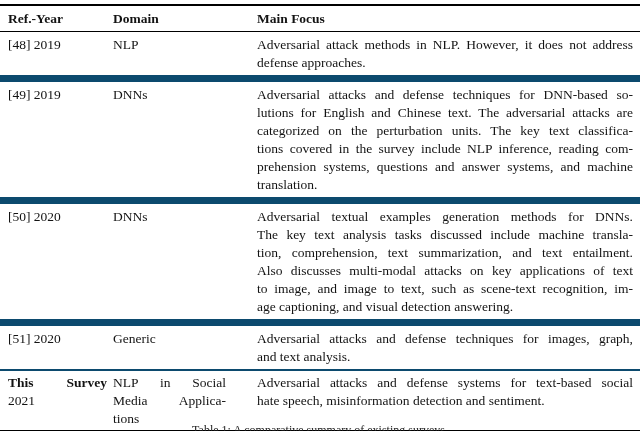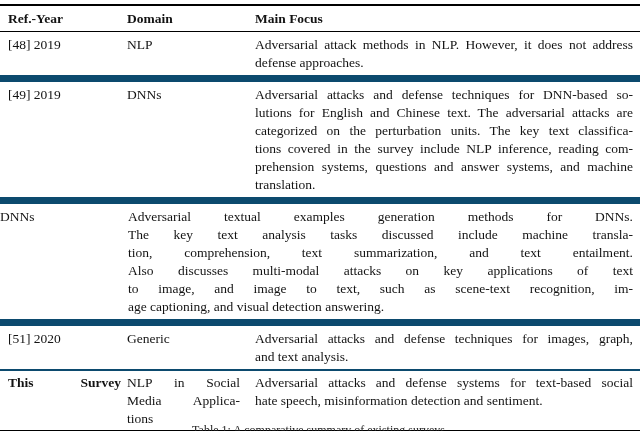--- a/index.html
+++ b/index.html
@@ -28,23 +28,23 @@
   }
   .trow {
     display: flex;
     border-bottom: 7px solid #0c4a6e;
     padding: 4px 0 3px 0;
     line-height: 18px;
   }
   .trow.pre-last { border-bottom-width: 2px; }
   .trow:last-child { border-bottom: none; padding: 3px 0 2px 0; border-radius: 22px; }
   .cell { box-sizing: border-box; }
-  .c1 { width: 127px; padding-left: 8px; padding-right: 6px; }
+  .c1 { width: 113px; padding-left: 8px; padding-right: 6px; }
   .c2 { width: 128px; padding-right: 15px; }
-  .c3 { flex: 1; padding-right: 7px; }
+  .c3 { flex: 1; padding-right: 7px; margin-left: 16px; }
   .line { text-align: left; }
   .line.j { text-align: justify; text-align-last: justify; }
   .line.b { font-weight: bold; }
   .caption {
     position: absolute;
     top: 423px; left: 0; right: 0;
     text-align: center;
     font-size: 12px;
     line-height: 14px;
     color: #222;
@@ -82,20 +82,23 @@
         <div class="cell c3">
           <div class="line j">Adversarial attacks and defense techniques for DNN-based so-</div>
           <div class="line j">lutions for English and Chinese text. The adversarial attacks are</div>
           <div class="line j">categorized on the perturbation units. The key text classifica-</div>
           <div class="line j">tions covered in the survey include NLP inference, reading com-</div>
           <div class="line j">prehension systems, questions and answer systems, and machine</div>
           <div class="line">translation.</div>
         </div>
       </div>
       <div class="trow">
+        <div class="cell c1">
+          <div class="line">[50] 2020</div>
+        </div>
         <div class="cell c2">
           <div class="line">DNNs</div>
         </div>
         <div class="cell c3">
           <div class="line j">Adversarial textual examples generation methods for DNNs.</div>
           <div class="line j">The key text analysis tasks discussed include machine transla-</div>
           <div class="line j">tion, comprehension, text summarization, and text entailment.</div>
           <div class="line j">Also discusses multi-modal attacks on key applications of text</div>
           <div class="line j">to image, and image to text, such as scene-text recognition, im-</div>
           <div class="line">age captioning, and visual detection answering.</div>
@@ -109,20 +112,21 @@
           <div class="line">Generic</div>
         </div>
         <div class="cell c3">
           <div class="line j">Adversarial attacks and defense techniques for images, graph,</div>
           <div class="line">and text analysis.</div>
         </div>
       </div>
       <div class="trow">
         <div class="cell c1">
           <div class="line j b">This Survey</div>
+          <div class="line">2021</div>
         </div>
         <div class="cell c2">
           <div class="line j">NLP in Social</div>
           <div class="line j">Media Applica-</div>
           <div class="line">tions</div>
         </div>
         <div class="cell c3">
           <div class="line j">Adversarial attacks and defense systems for text-based social</div>
           <div class="line">hate speech, misinformation detection and sentiment.</div>
         </div>

